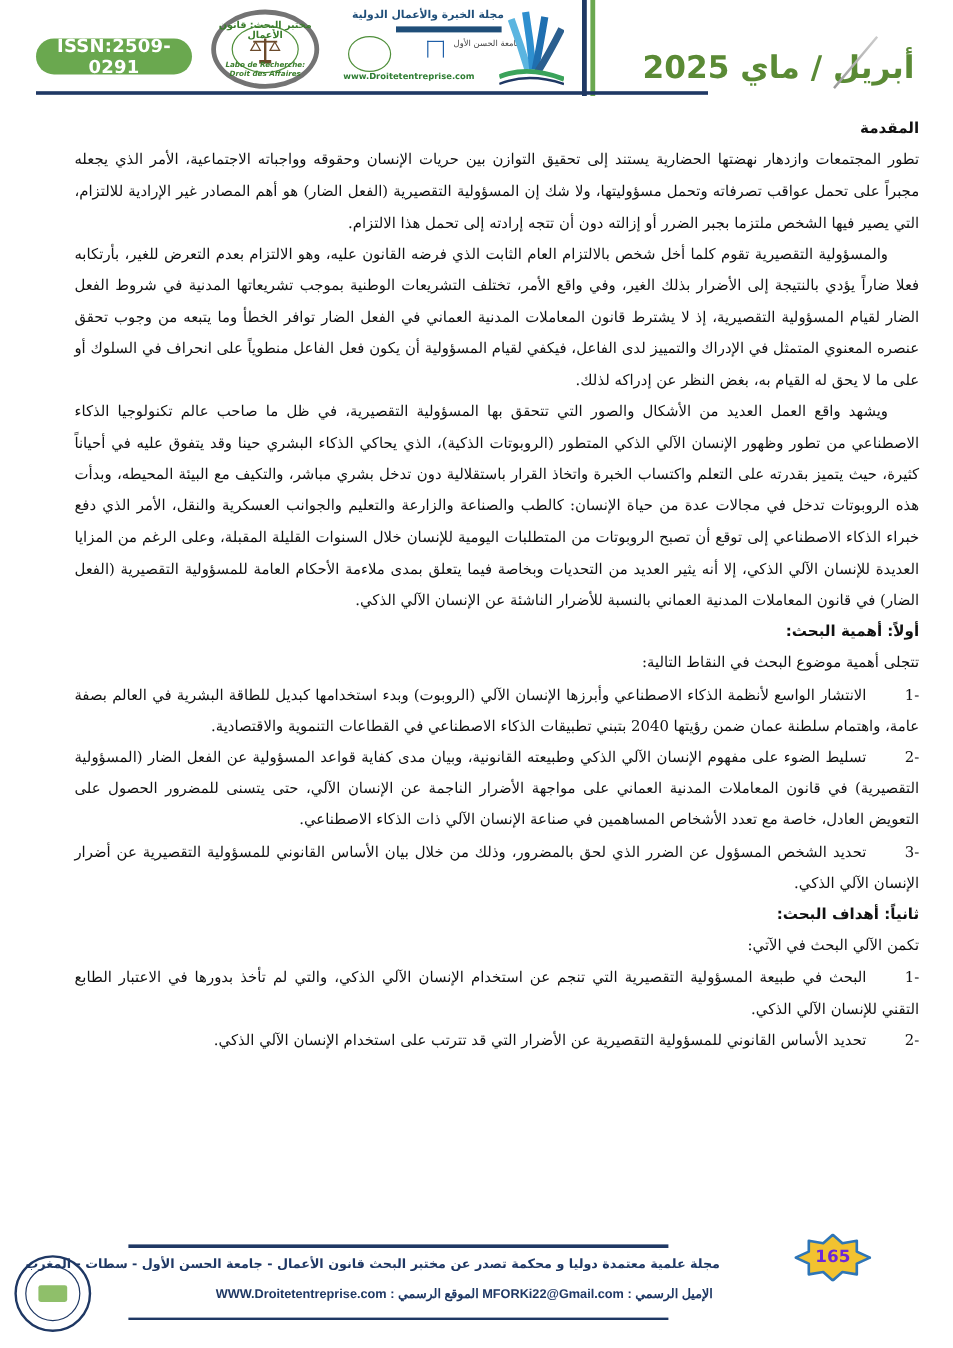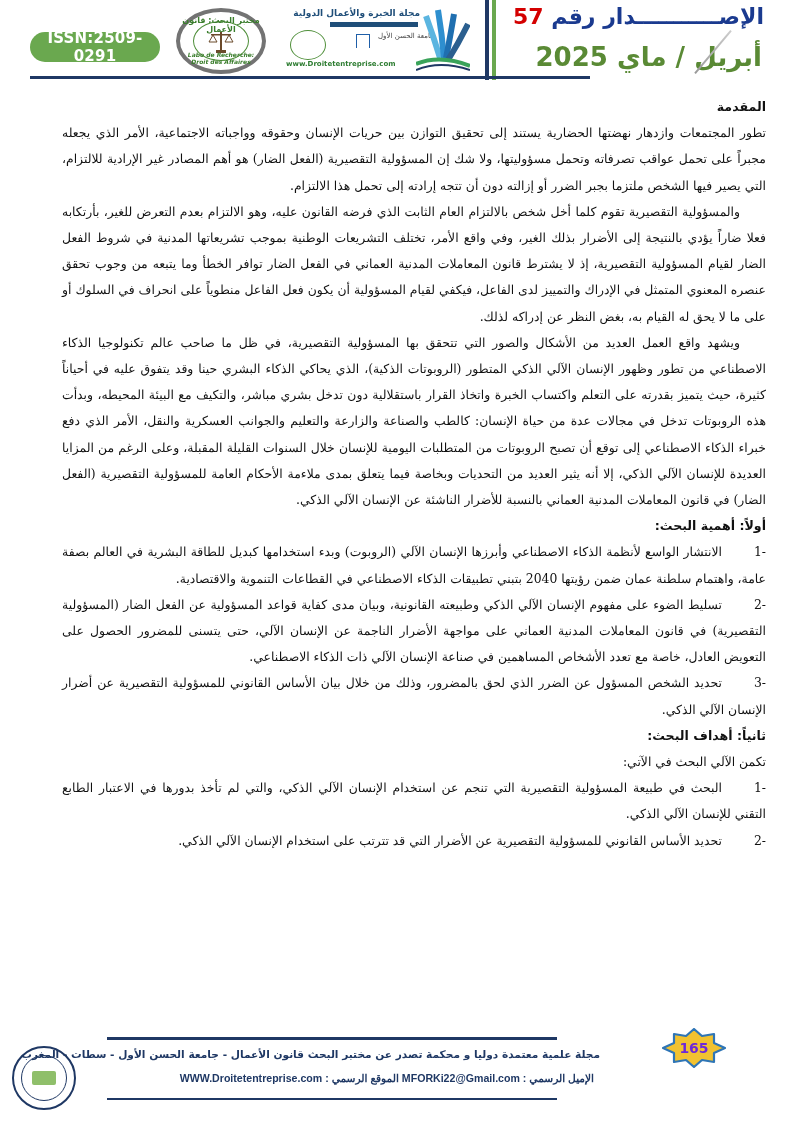--- a/index.html
+++ b/index.html
@@ -128,36 +128,33 @@
       <path d="M0 56 Q24 46 54 58" stroke="#3aa35a" stroke-width="4" fill="none"></path>
       <path d="M0 62 Q24 52 54 62" stroke="#1f3864" stroke-width="2" fill="none"></path>
     </svg>
   </div>
 
   <div class="divider-bars">
     <span style="left:0; background:#1f3864;"></span>
     <span style="left:7px; background:#6aa84f;"></span>
   </div>
 
-  <div class="issue-line">
-    <span>الإصـــــــــــدار رقم</span>
-    <span class="num">57</span>
-  </div>
   <div class="date-line">أبريل / ماي 2025</div>
   <div class="slash-deco"></div>
   <div class="header-rule"></div>
 </div>
 
 <div class="content">
   <p class="h">المقدمة</p>
   <p>تطور المجتمعات وازدهار نهضتها الحضارية يستند إلى تحقيق التوازن بين حريات الإنسان وحقوقه وواجباته الاجتماعية، الأمر الذي يجعله مجبراً على تحمل عواقب تصرفاته وتحمل مسؤوليتها، ولا شك إن المسؤولية التقصيرية (الفعل الضار) هو أهم المصادر غير الإرادية للالتزام، التي يصير فيها الشخص ملتزما بجبر الضرر أو إزالته دون أن تتجه إرادته إلى تحمل هذا الالتزام.</p>
   <p class="indent">والمسؤولية التقصيرية تقوم كلما أخل شخص بالالتزام العام الثابت الذي فرضه القانون عليه، وهو الالتزام بعدم التعرض للغير، بأرتكابه فعلا ضاراً يؤدي بالنتيجة إلى الأضرار بذلك الغير، وفي واقع الأمر، تختلف التشريعات الوطنية بموجب تشريعاتها المدنية في شروط الفعل الضار لقيام المسؤولية التقصيرية، إذ لا يشترط قانون المعاملات المدنية العماني في الفعل الضار توافر الخطأ وما يتبعه من وجوب تحقق عنصره المعنوي المتمثل في الإدراك والتمييز لدى الفاعل، فيكفي لقيام المسؤولية أن يكون فعل الفاعل منطوياً على انحراف في السلوك أو على ما لا يحق له القيام به، بغض النظر عن إدراكه لذلك.</p>
   <p class="indent">ويشهد واقع العمل العديد من الأشكال والصور التي تتحقق بها المسؤولية التقصيرية، في ظل ما صاحب عالم تكنولوجيا الذكاء الاصطناعي من تطور وظهور الإنسان الآلي الذكي المتطور (الروبوتات الذكية)، الذي يحاكي الذكاء البشري حينا وقد يتفوق عليه في أحياناً كثيرة، حيث يتميز بقدرته على التعلم واكتساب الخبرة واتخاذ القرار باستقلالية دون تدخل بشري مباشر، والتكيف مع البيئة المحيطه، وبدأت هذه الروبوتات تدخل في مجالات عدة من حياة الإنسان: كالطب والصناعة والزارعة والتعليم والجوانب العسكرية والنقل، الأمر الذي دفع خبراء الذكاء الاصطناعي إلى توقع أن تصبح الروبوتات من المتطلبات اليومية للإنسان خلال السنوات القليلة المقبلة، وعلى الرغم من المزايا العديدة للإنسان الآلي الذكي، إلا أنه يثير العديد من التحديات وبخاصة فيما يتعلق بمدى ملاءمة الأحكام العامة للمسؤولية التقصيرية (الفعل الضار) في قانون المعاملات المدنية العماني بالنسبة للأضرار الناشئة عن الإنسان الآلي الذكي.</p>
 
   <p class="h">أولاً: أهمية البحث:</p>
+  <p>تتجلى أهمية موضوع البحث في النقاط التالية:</p>
 
   <div class="item wrapfull">
     <span class="num">1-</span><span class="txt">الانتشار الواسع لأنظمة الذكاء الاصطناعي وأبرزها الإنسان الآلي (الروبوت) وبدء استخدامها كبديل للطاقة البشرية في العالم بصفة عامة، واهتمام سلطنة عمان ضمن رؤيتها 2040 بتبني تطبيقات الذكاء الاصطناعي في القطاعات التنموية والاقتصادية.</span>
   </div>
   <div class="item wrapfull">
     <span class="num">2-</span><span class="txt">تسليط الضوء على مفهوم الإنسان الآلي الذكي وطبيعته القانونية، وبيان مدى كفاية قواعد المسؤولية عن الفعل الضار (المسؤولية التقصيرية) في قانون المعاملات المدنية العماني على مواجهة الأضرار الناجمة عن الإنسان الآلي، حتى يتسنى للمضرور الحصول على التعويض العادل، خاصة مع تعدد الأشخاص المساهمين في صناعة الإنسان الآلي ذات الذكاء الاصطناعي.</span>
   </div>
   <div class="item wrapfull">
     <span class="num">3-</span><span class="txt">تحديد الشخص المسؤول عن الضرر الذي لحق بالمضرور، وذلك من خلال بيان الأساس القانوني للمسؤولية التقصيرية عن أضرار الإنسان الآلي الذكي.</span>
   </div>

